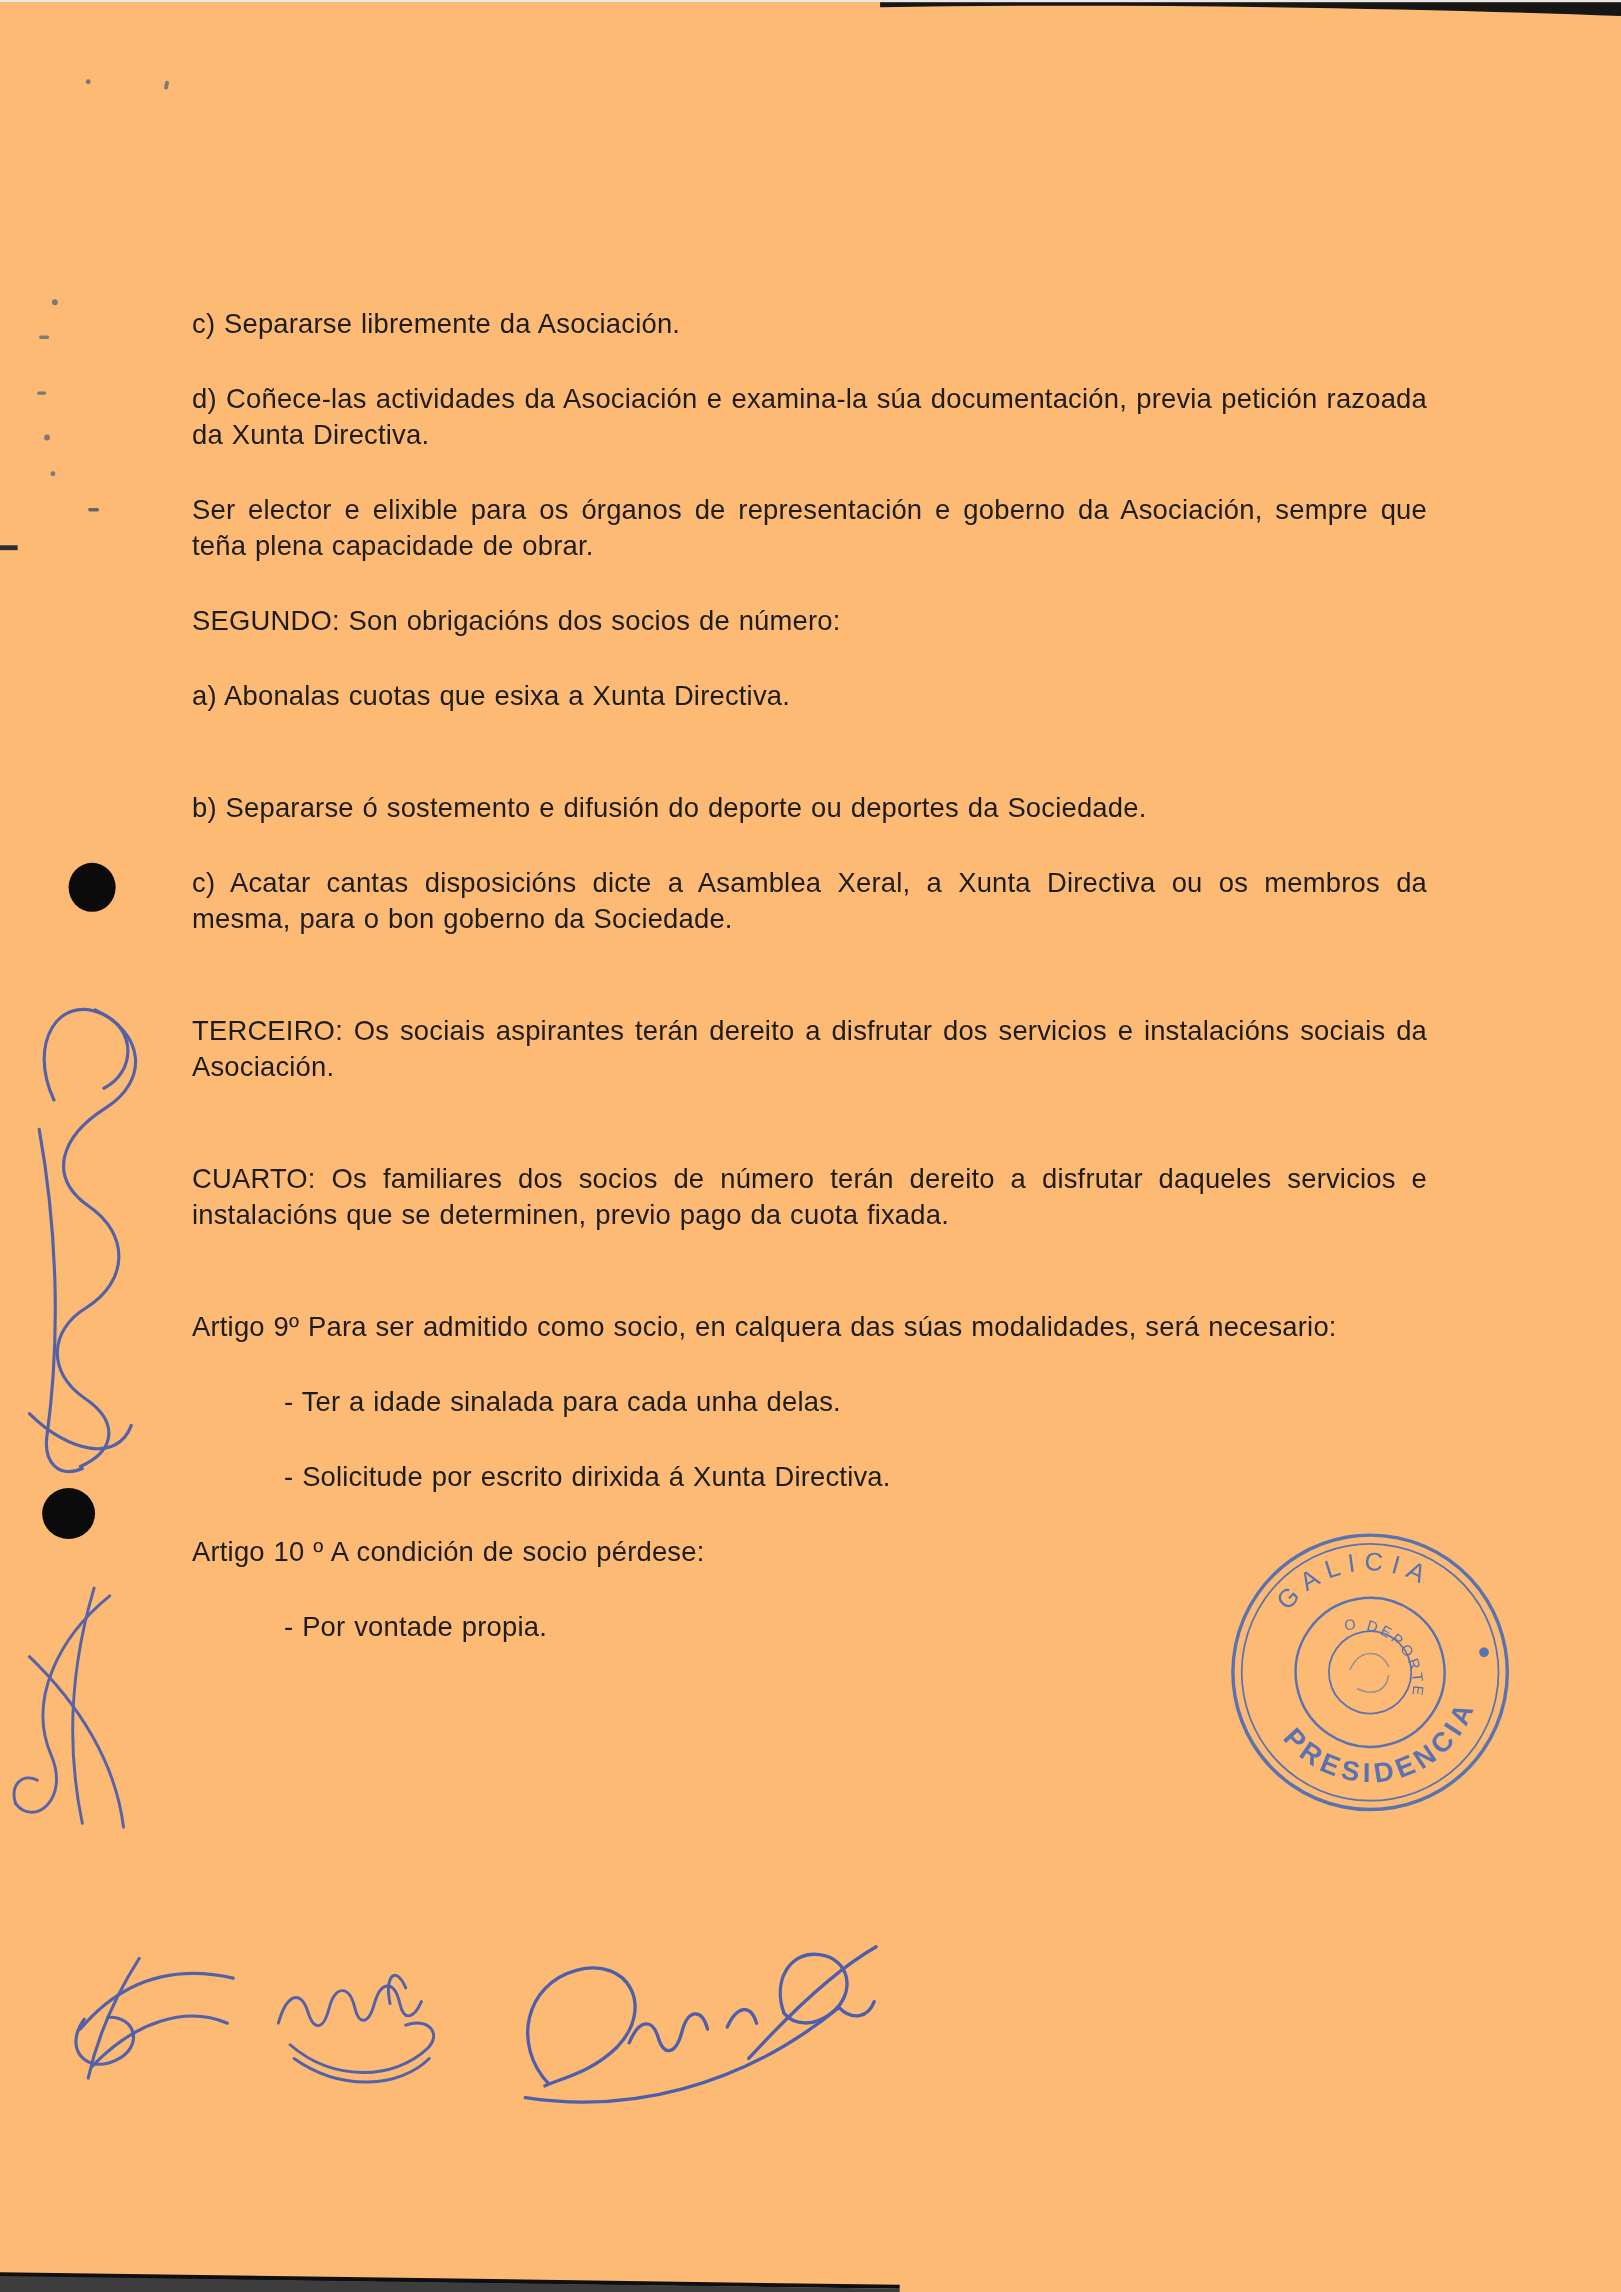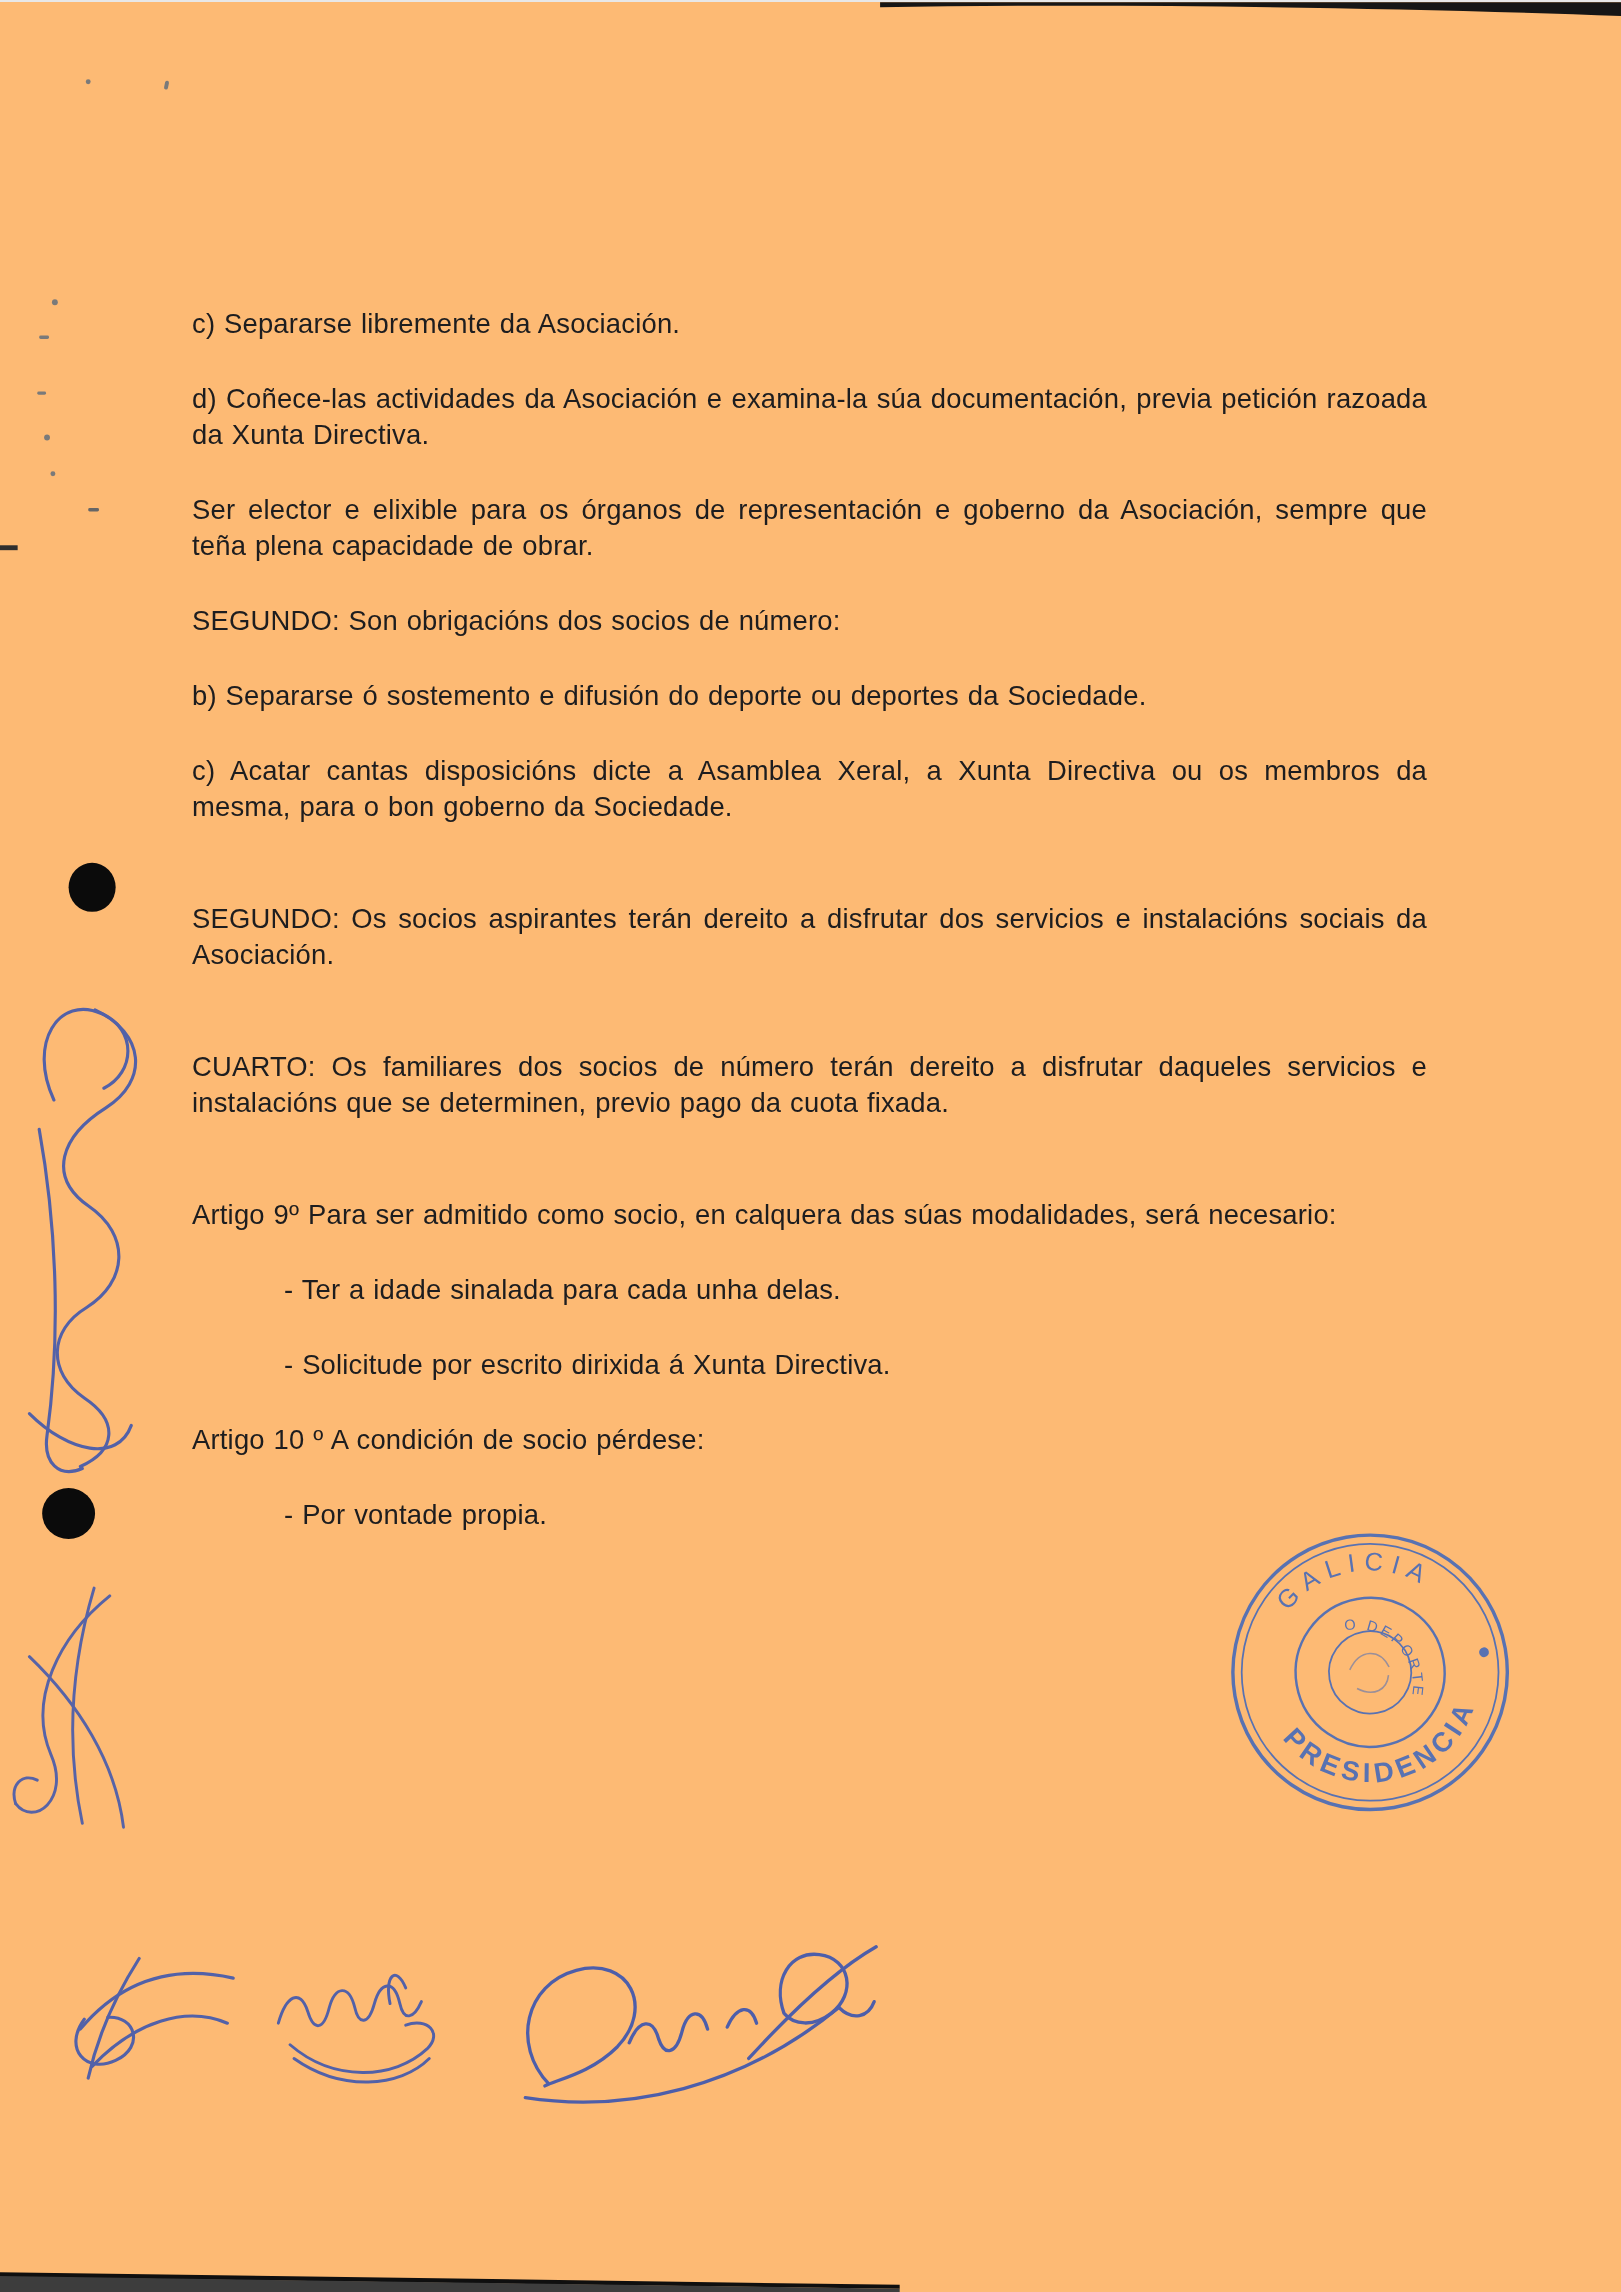--- a/index.html
+++ b/index.html
@@ -31,23 +31,24 @@
 </head>
 <body>
 
 <div class="page">
 
   <div class="textcol">
     <p>c) Separarse libremente da Asociación.</p>
     <p class="jst">d) Coñece-las actividades da Asociación e examina-la súa documentación, previa petición razoada da Xunta Directiva.</p>
     <p class="jst">Ser elector e elixible para os órganos de representación e goberno da Asociación, sempre que teña plena capacidade de obrar.</p>
     <p>SEGUNDO: Son obrigacións dos socios de número:</p>
+    <p class="gap-lg">a) Abonalas cuotas que esixa a Xunta Directiva.</p>
     <p>b) Separarse ó sostemento e difusión do deporte ou deportes da Sociedade.</p>
     <p class="jst gap-lg">c) Acatar cantas disposicións dicte a Asamblea Xeral, a Xunta Directiva ou os membros da mesma, para o bon goberno da Sociedade.</p>
-    <p class="jst gap-lg">SEGUNDO: Os socios aspirantes terán dereito a disfrutar dos servicios e instalacións sociais da Asociación.</p>
+    <p class="jst gap-lg">TERCEIRO: Os sociais aspirantes terán dereito a disfrutar dos servicios e instalacións sociais da Asociación.</p>
     <p class="jst gap-lg">CUARTO: Os familiares dos socios de número terán dereito a disfrutar daqueles servicios e instalacións que se determinen, previo pago da cuota fixada.</p>
     <p class="jst">Artigo 9º Para ser admitido como socio, en calquera das súas modalidades, será necesario:</p>
     <p class="item">- Ter a idade sinalada para cada unha delas.</p>
     <p class="item">- Solicitude por escrito dirixida á Xunta Directiva.</p>
     <p>Artigo 10 º A condición de socio pérdese:</p>
     <p class="item">- Por vontade propia.</p>
   </div>
 
   <svg class="overlay" viewBox="0 0 1654 2339" xmlns="http://www.w3.org/2000/svg">
 

